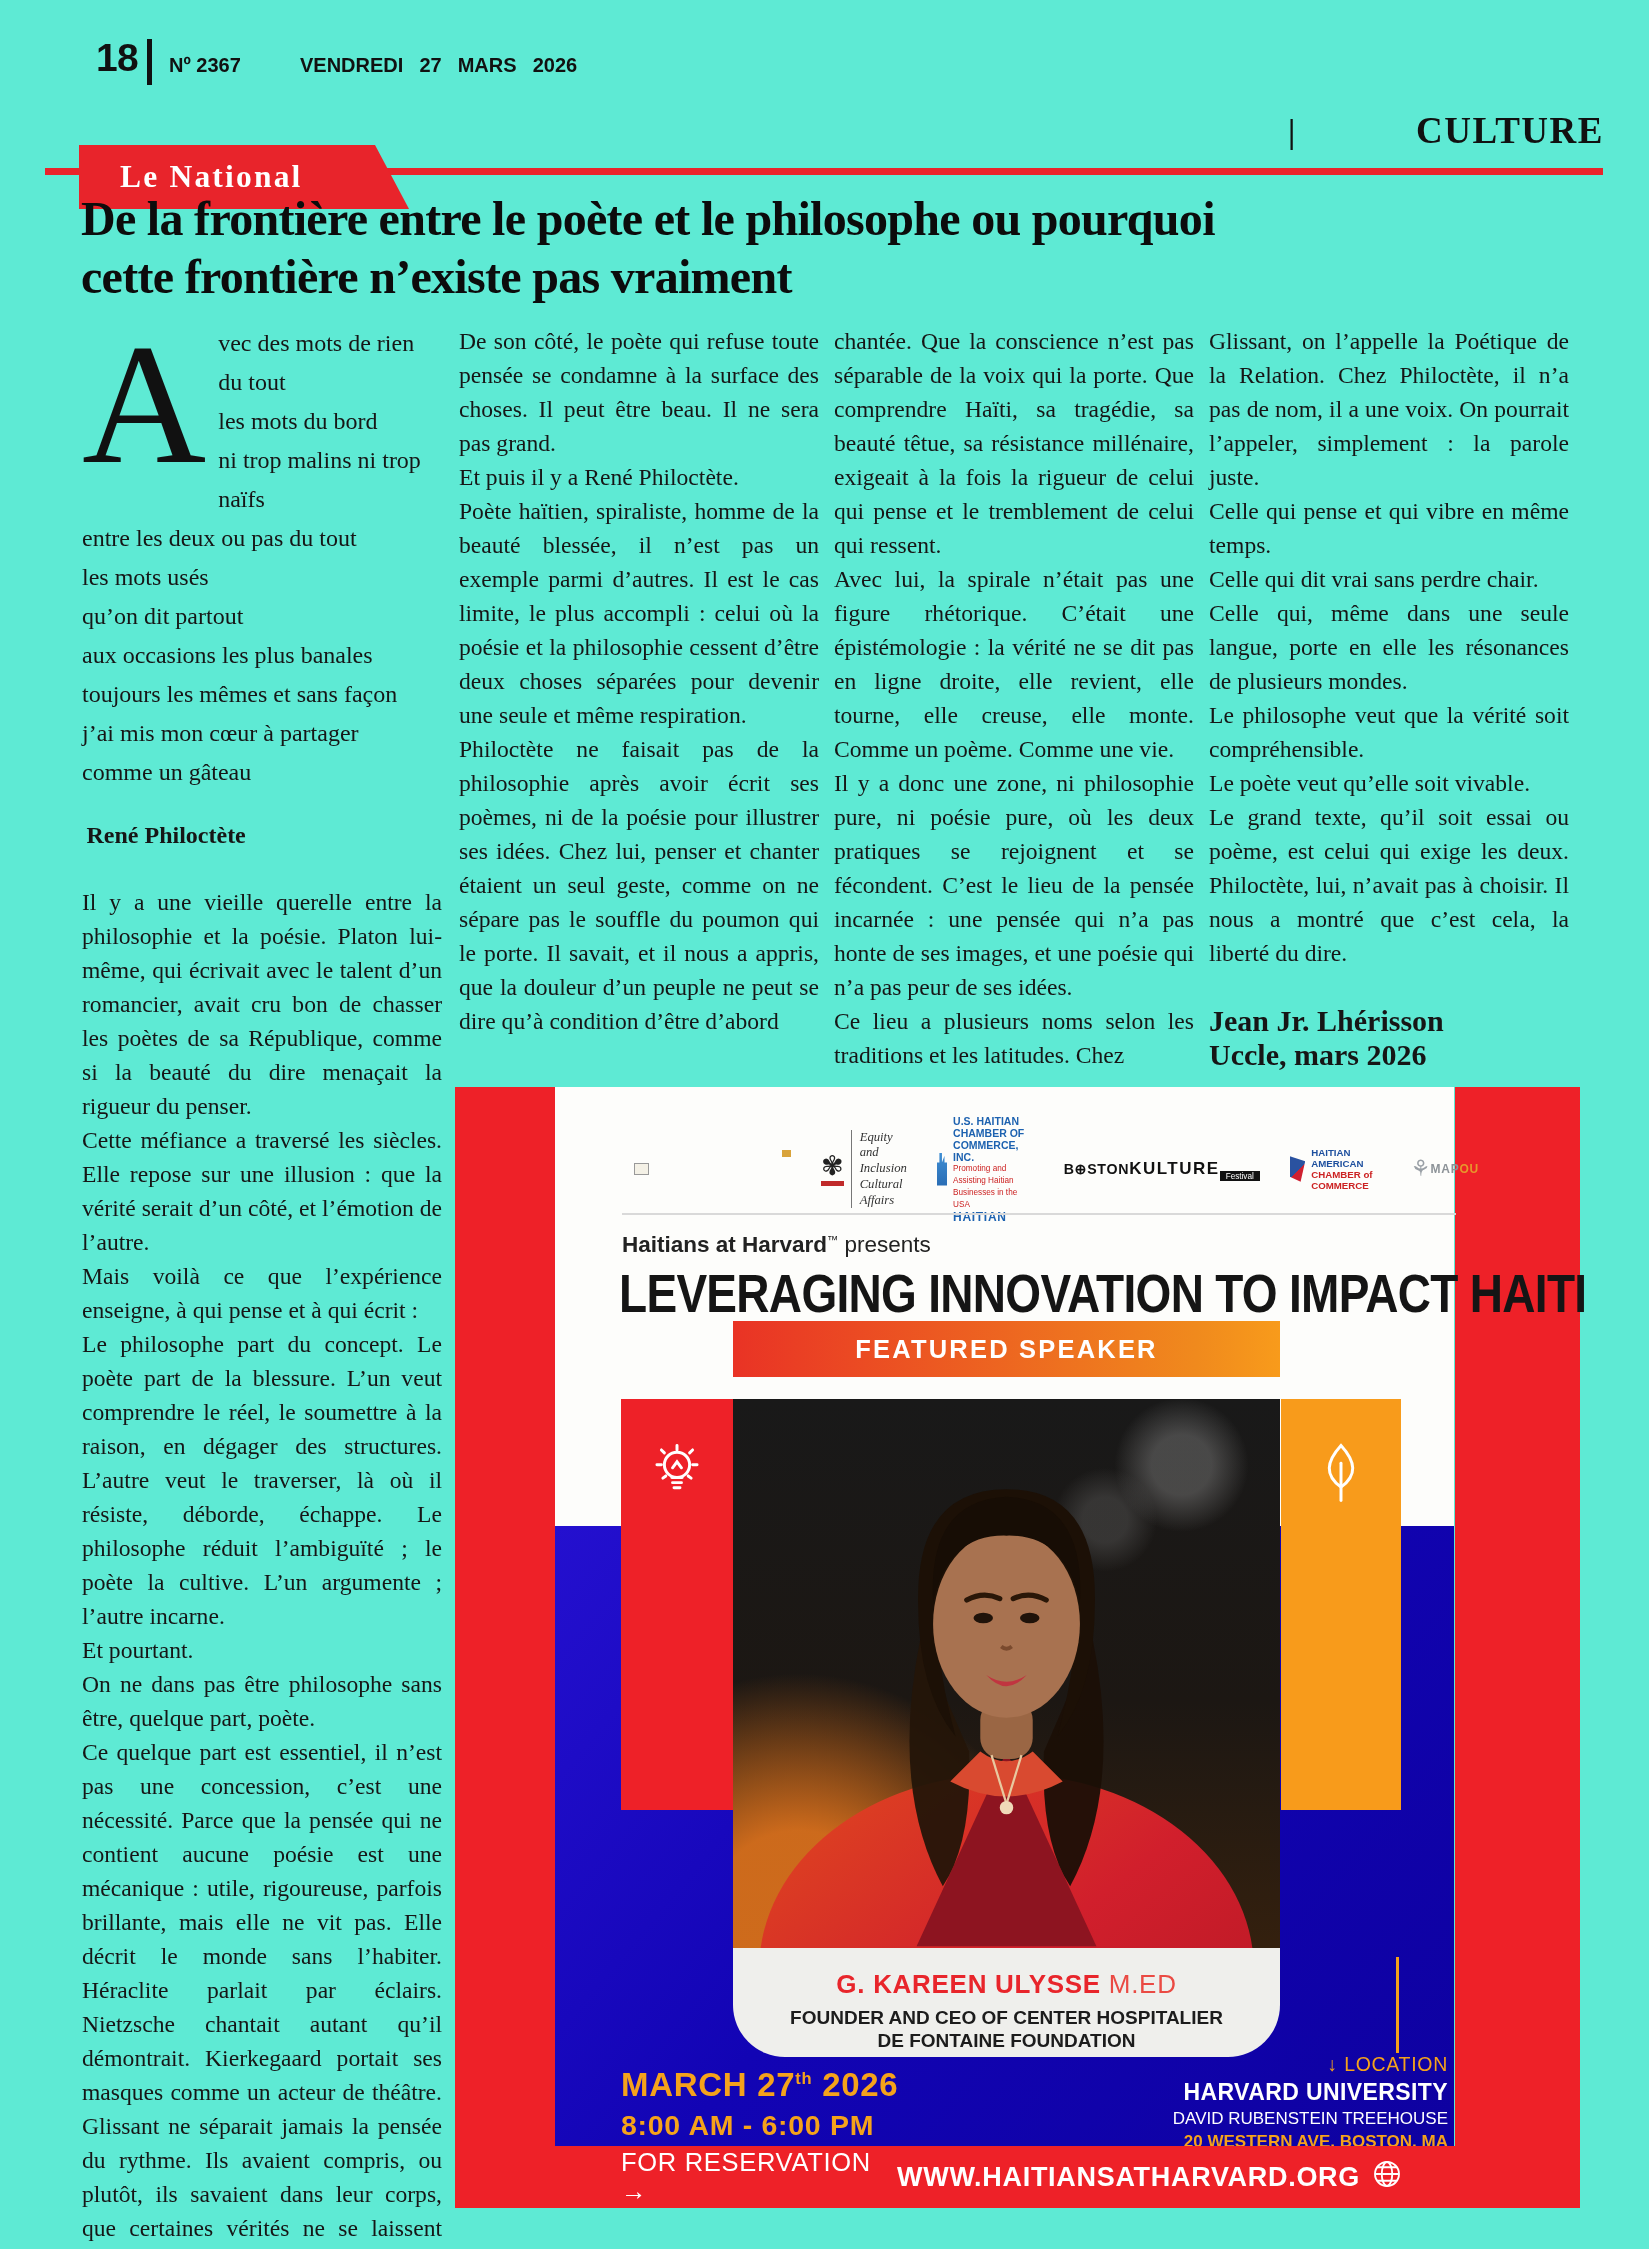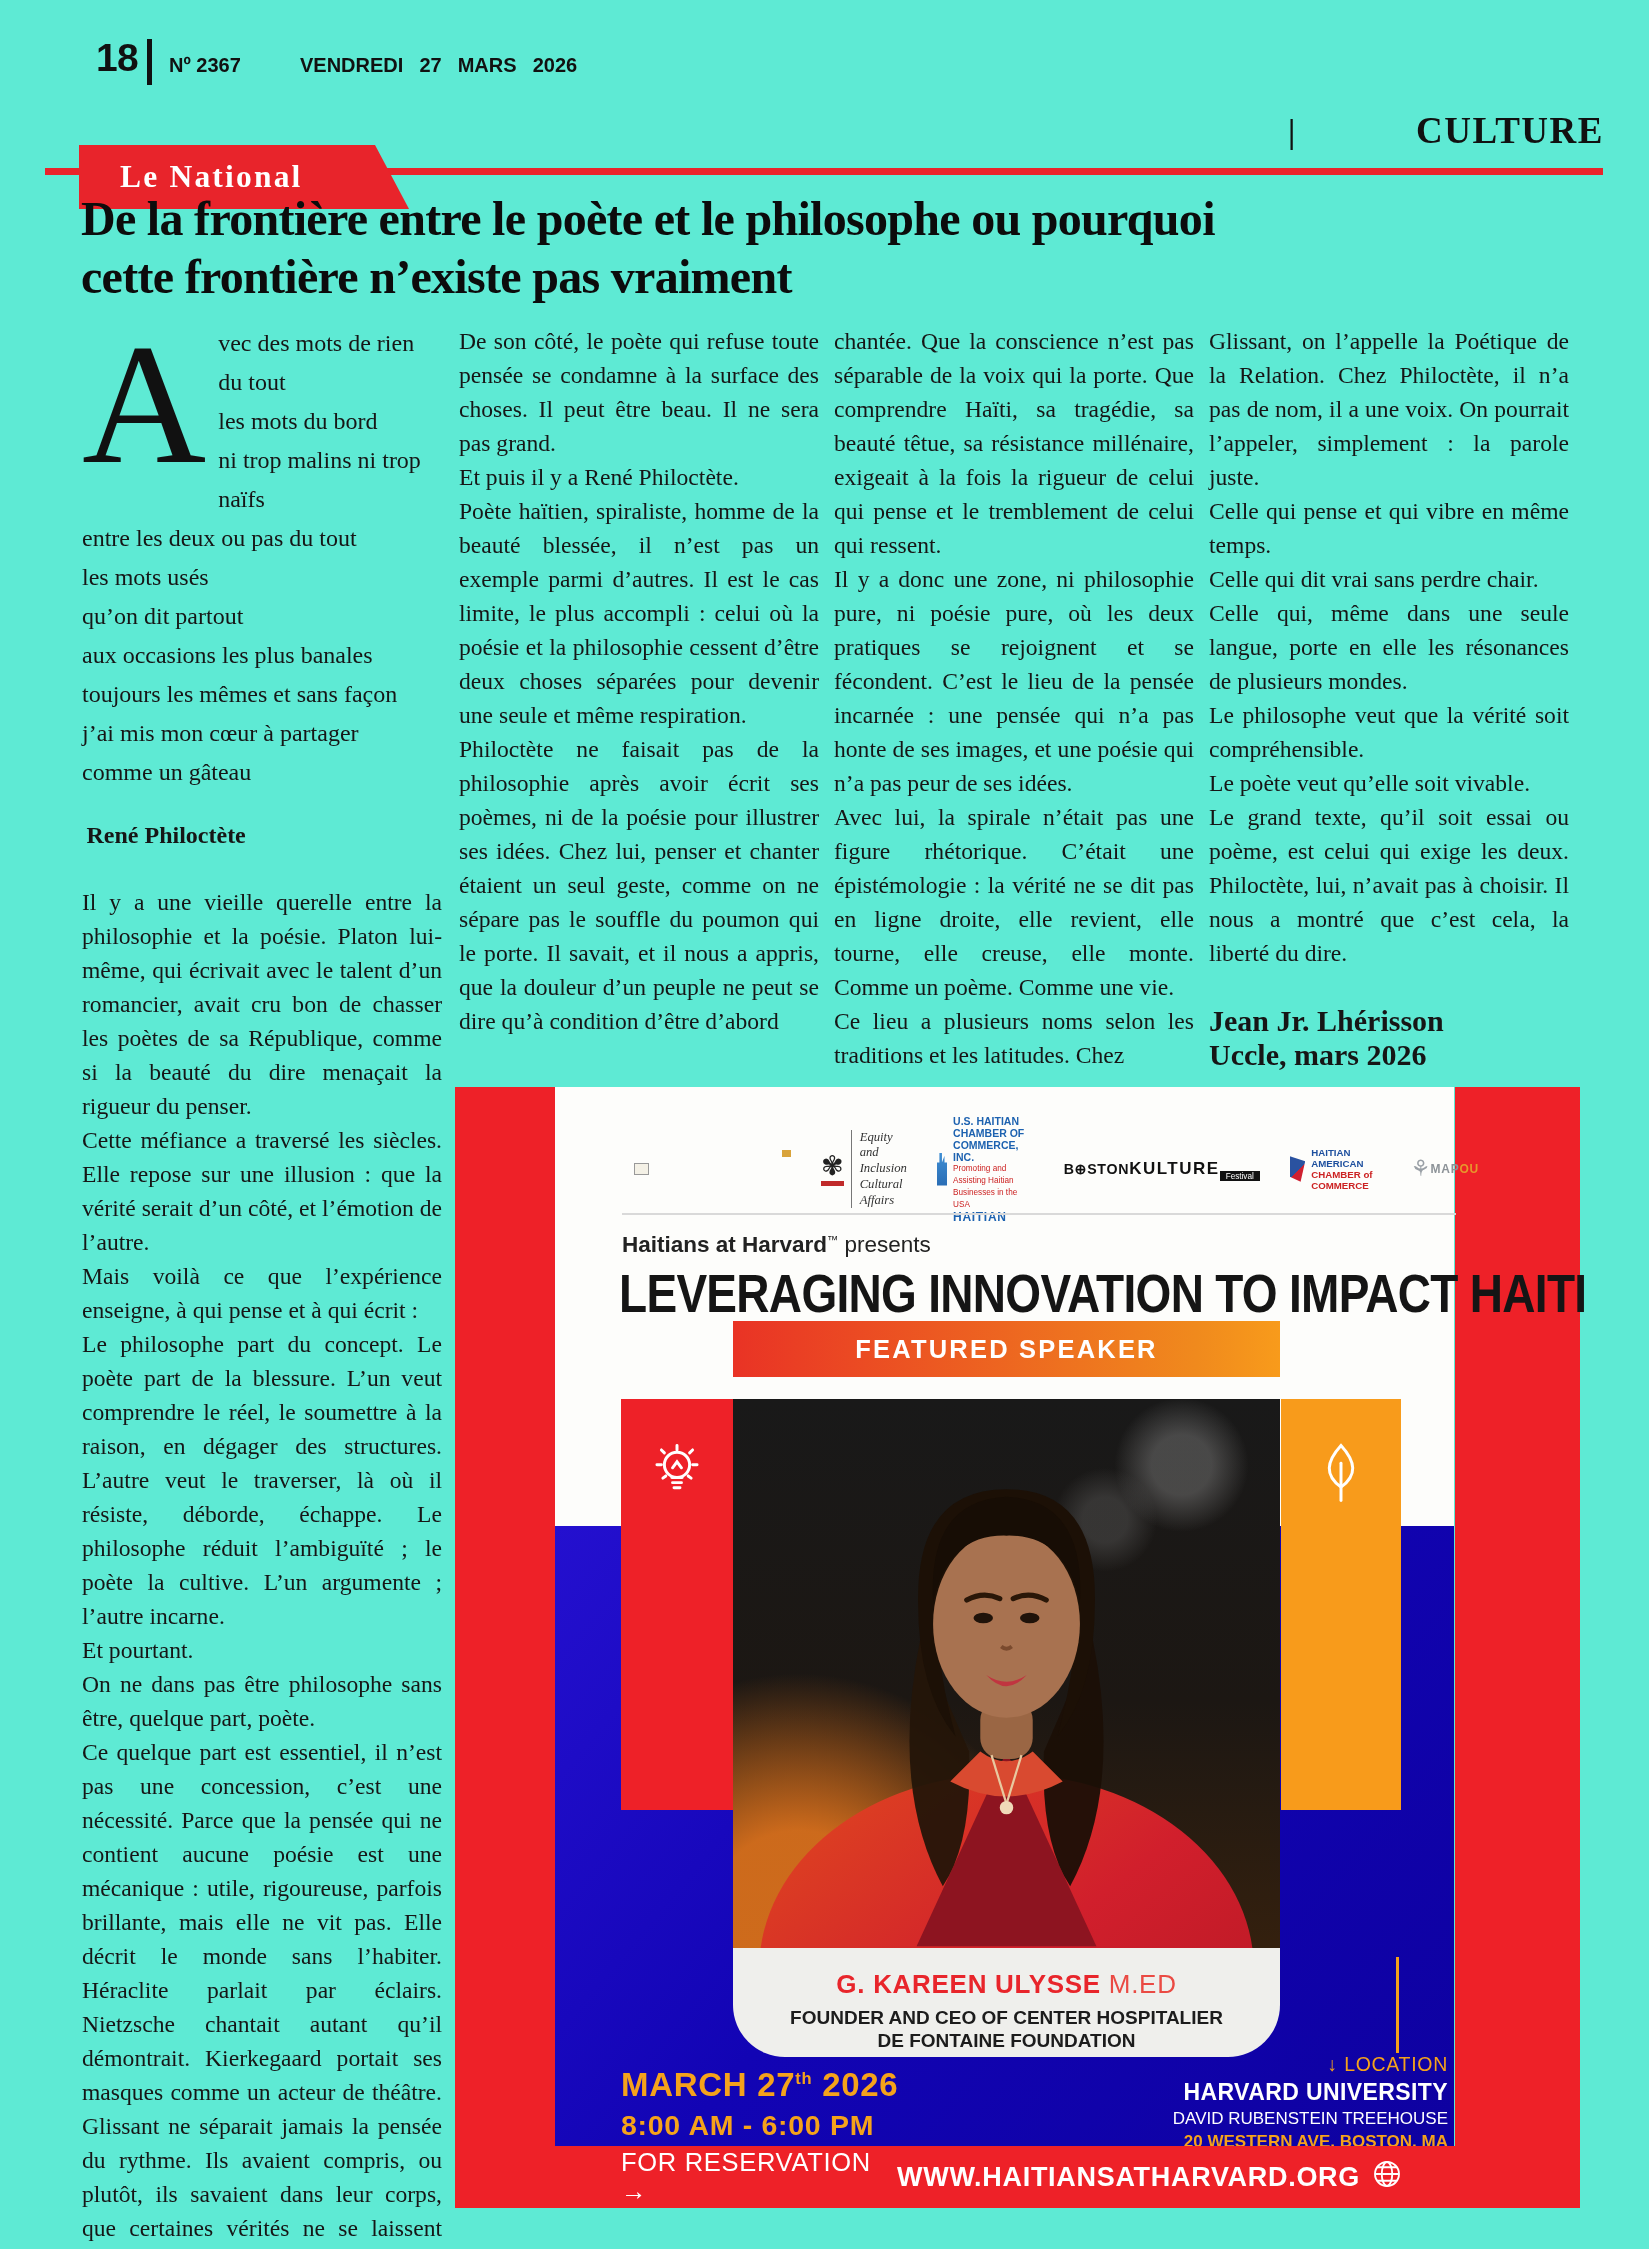--- a/index.html
+++ b/index.html
@@ -180,22 +180,22 @@
 
   <section class="col c2">
     <p>De son côté, le poète qui refuse toute pensée se condamne à la surface des choses. Il peut être beau. Il ne sera pas grand.</p>
     <p>Et puis il y a René Philoctète.</p>
     <p>Poète haïtien, spiraliste, homme de la beauté blessée, il n’est pas un exemple parmi d’autres. Il est le cas limite, le plus accompli : celui où la poésie et la philosophie cessent d’être deux choses séparées pour devenir une seule et même respiration.</p>
     <p>Philoctète ne faisait pas de la philosophie après avoir écrit ses poèmes, ni de la poésie pour illustrer ses idées. Chez lui, penser et chanter étaient un seul geste, comme on ne sépare pas le souffle du poumon qui le porte. Il savait, et il nous a appris, que la douleur d’un peuple ne peut se dire qu’à condition d’être d’abord</p>
   </section>
 
   <section class="col c3">
     <p>chantée. Que la conscience n’est pas séparable de la voix qui la porte. Que comprendre Haïti, sa tragédie, sa beauté têtue, sa résistance millénaire, exigeait à la fois la rigueur de celui qui pense et le tremblement de celui qui ressent.</p>
+    <p>Avec lui, la spirale n’était pas une figure rhétorique. C’était une épistémologie : la vérité ne se dit pas en ligne droite, elle revient, elle tourne, elle creuse, elle monte. Comme un poème. Comme une vie.</p>
     <p>Il y a donc une zone, ni philosophie pure, ni poésie pure, où les deux pratiques se rejoignent et se fécondent. C’est le lieu de la pensée incarnée : une pensée qui n’a pas honte de ses images, et une poésie qui n’a pas peur de ses idées.</p>
-    <p>Avec lui, la spirale n’était pas une figure rhétorique. C’était une épistémologie : la vérité ne se dit pas en ligne droite, elle revient, elle tourne, elle creuse, elle monte. Comme un poème. Comme une vie.</p>
     <p>Ce lieu a plusieurs noms selon les traditions et les latitudes. Chez</p>
   </section>
 
   <section class="col c4">
     <p>Glissant, on l’appelle la Poétique de la Relation. Chez Philoctète, il n’a pas de nom, il a une voix. On pourrait l’appeler, simplement : la parole juste.</p>
     <p>Celle qui pense et qui vibre en même temps.</p>
     <p>Celle qui dit vrai sans perdre chair.</p>
     <p>Celle qui, même dans une seule langue, porte en elle les résonances de plusieurs mondes.</p>
     <p>Le philosophe veut que la vérité soit compréhensible.</p>
     <p>Le poète veut qu’elle soit vivable.</p>

